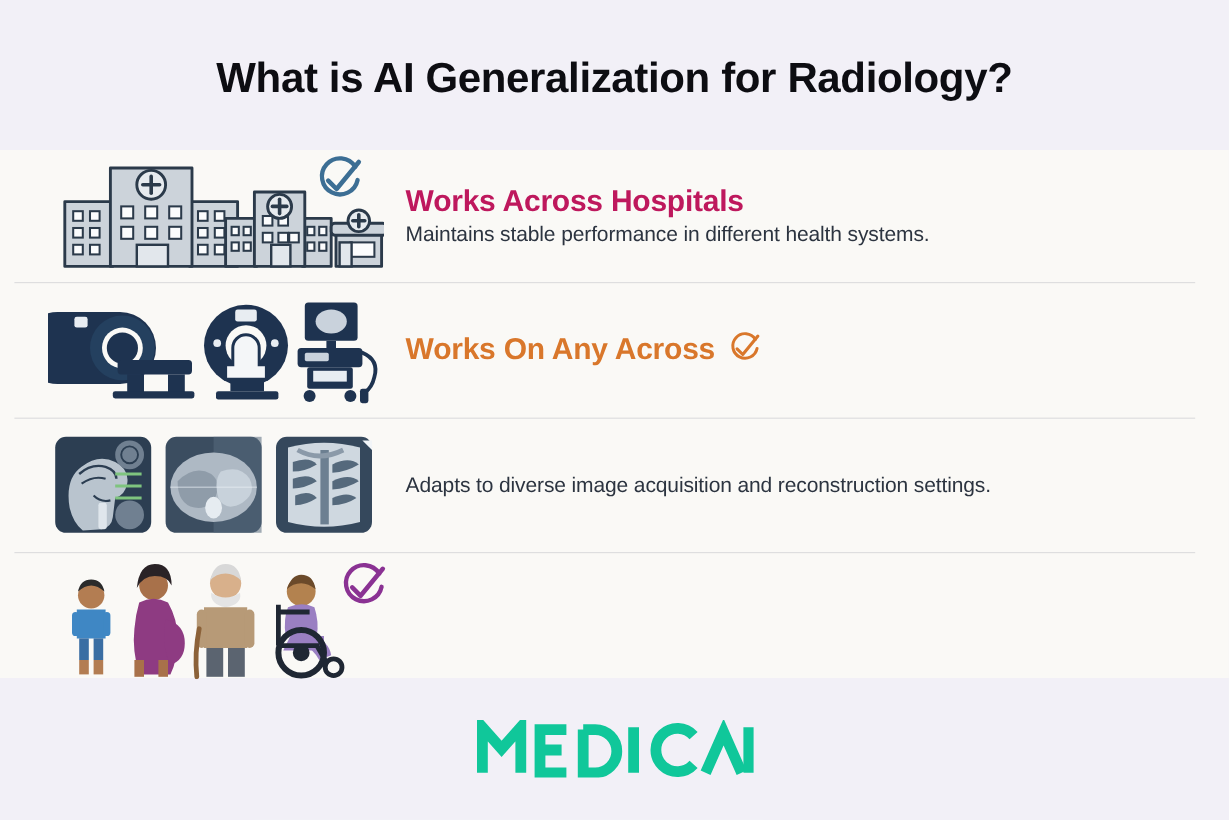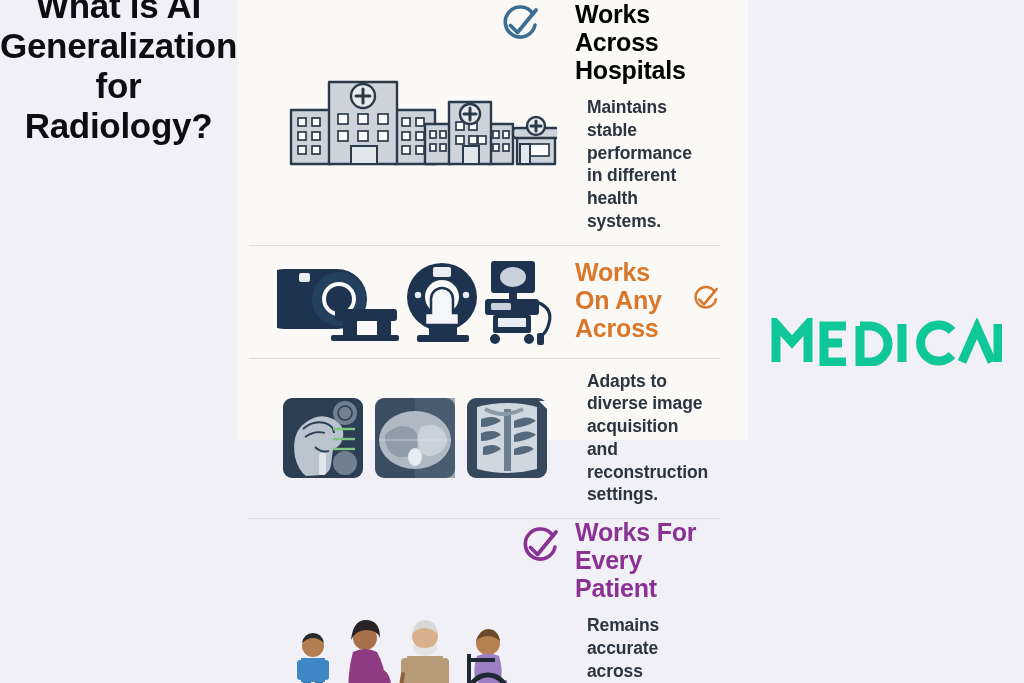--- a/index.html
+++ b/index.html
@@ -13,20 +13,21 @@
     background: #f2f0f7;
     font-family: "Liberation Sans", sans-serif;
     -webkit-font-smoothing: antialiased;
   }
   .infographic {
     position: relative;
     width: 1024px;
     height: 683px;
     background: #f2f0f7;
     display: flex;
+    flex-direction: column;
   }
 
   
   .title-band {
     height: 125px;
     flex: 0 0 125px;
     display: flex;
     align-items: center;
     justify-content: center;
     background: #f2f0f7;
@@ -91,26 +92,25 @@
     margin: 0 0 2px 0;
     display: flex;
     align-items: center;
     gap: 9px;
     letter-spacing: -0.2px;
   }
   .row-desc {
     font-size: 17.5px;
     color: #2c3440;
     line-height: 1.3;
-    margin: 12px;
+    margin: 0;
     letter-spacing: -0.1px;
-    font-weight: bold;
-  }
-
-  .c-blue   { color: #000000; }
+  }
+
+  .c-blue   { color: #be185d; }
   .c-orange { color: #d9772b; }
   .c-green  { color: #3d8b49; }
   .c-purple { color: #8a3293; }
 
   .inline-check { flex: 0 0 auto; display: inline-flex; }
 
   
   .footer-band {
     flex: 1 1 auto;
     background: #f2f0f7;
@@ -386,26 +386,20 @@
             <circle cx="232" cy="90" r="7" fill="none" stroke="#1f2733" stroke-width="4"></circle>
           </g>
         </svg>
         <span style="position:absolute; right:6px; top:8px;">
           <svg width="44" height="44" viewBox="0 0 44 44" aria-hidden="true">
             <path d="M36 10 A15 15 0 1 0 38 21" fill="none" stroke="#8a3293" stroke-width="3.6" stroke-linecap="round"></path>
             <path d="M13.5 21.5 L20.5 28.5 L39 6" fill="none" stroke="#8a3293" stroke-width="3.8" stroke-linecap="round" stroke-linejoin="round"></path>
           </svg>
         </span>
       </div>
-      <div class="row-text">
-        <div class="row-heading c-purple">
-          <span>Works For Every Patient</span>
-        </div>
-        <p class="row-desc">Remains accurate across diverse patient demographics and conditions.</p>
-      </div>
     </div>
 
   </div>
 
   <div class="footer-band">
     <div class="brand-logo">
       <svg width="232" height="48" viewBox="0 0 232 48" aria-hidden="true">
         <g fill="none" stroke="#10c79a" stroke-width="9" stroke-linecap="butt" stroke-linejoin="miter">
 
           <path d="M6 44 V6 L22 24 L38 6 V44"></path>

